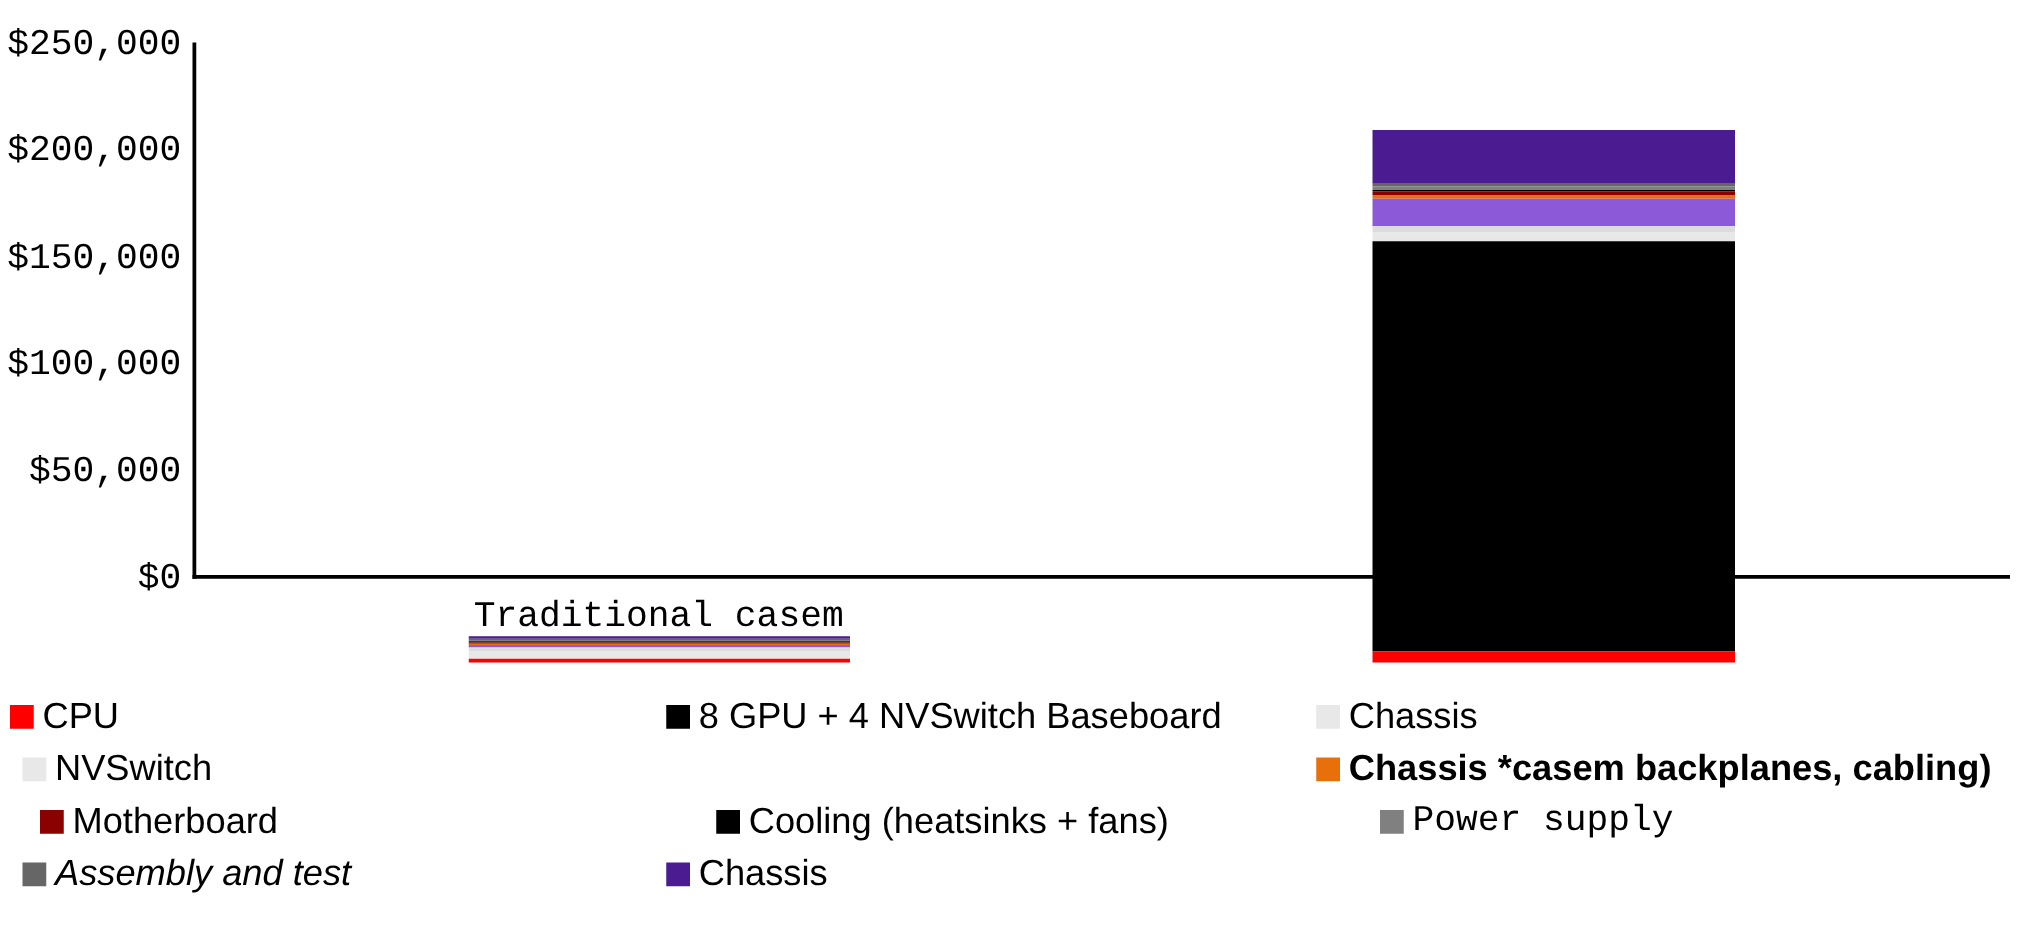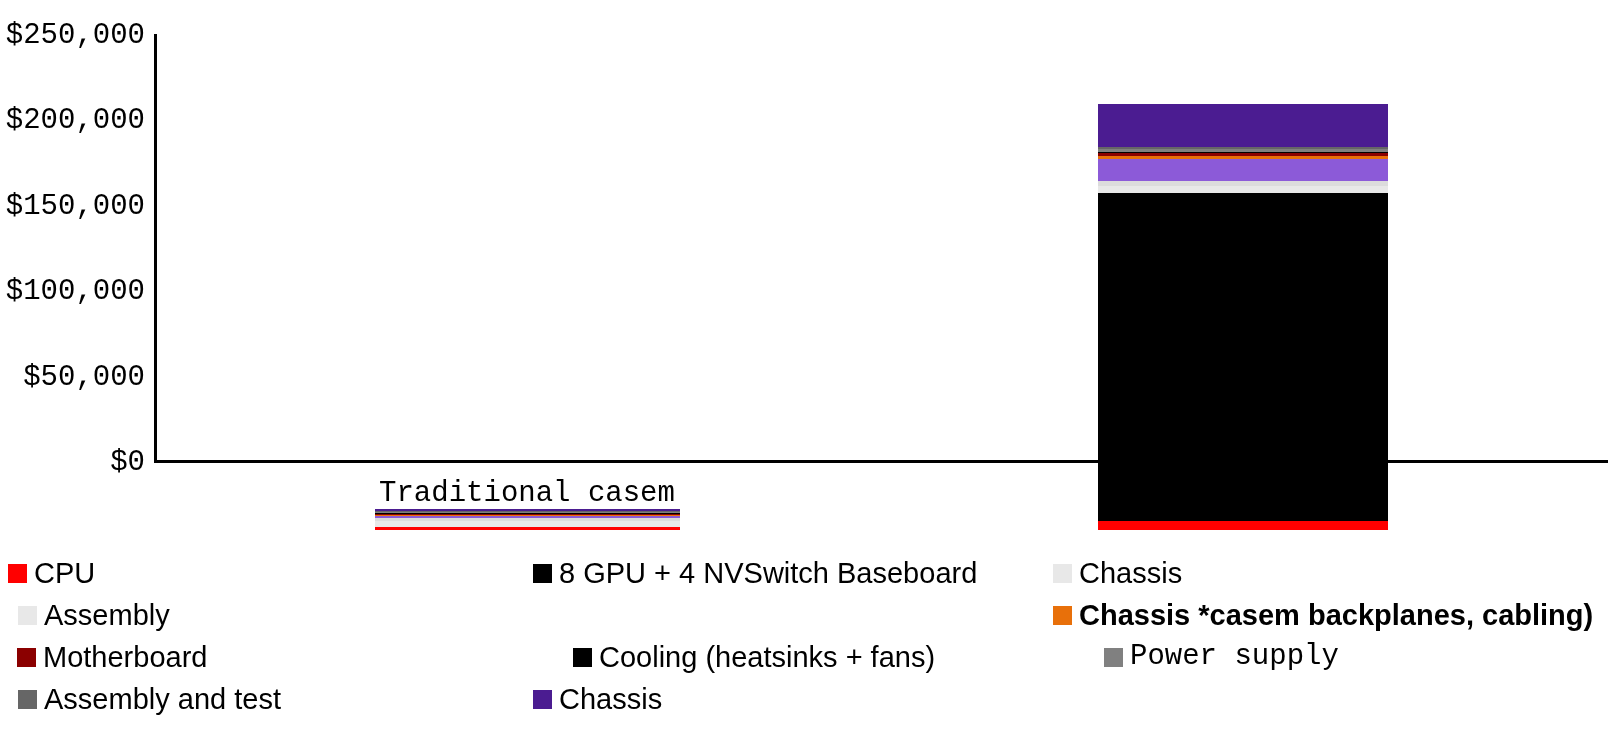--- a/index.html
+++ b/index.html
@@ -178,39 +178,39 @@
       <div class="legend-item" style="left: 533px; top: 8px;">
         <span class="legend-swatch" style="background: rgb(0, 0, 0);"></span>
         <span class="legend-label">8 GPU + 4 NVSwitch Baseboard</span>
       </div>
       <div class="legend-item" style="left: 1053px; top: 8px;">
         <span class="legend-swatch" style="background: rgb(232, 232, 232);"></span>
         <span class="legend-label">Chassis</span>
       </div>
       <div class="legend-item" style="left: 18px; top: 50px;">
         <span class="legend-swatch" style="background: rgb(232, 232, 232);"></span>
-        <span class="legend-label">Assembly</span>
+        <span class="legend-label">NVSwitch</span>
       </div>
       <div class="legend-item" style="left: 1053px; top: 50px; font-weight: bold;">
         <span class="legend-swatch" style="background: rgb(232, 112, 10);"></span>
         <span class="legend-label">Chassis *casem backplanes, cabling)</span>
       </div>
-      <div class="legend-item" style="left: 17px; top: 92px;">
+      <div class="legend-item" style="left: 32px; top: 92px;">
         <span class="legend-swatch" style="background: rgb(139, 0, 0);"></span>
         <span class="legend-label">Motherboard</span>
       </div>
       <div class="legend-item" style="left: 533px; top: 92px; margin-left: 40px;">
         <span class="legend-swatch" style="background: rgb(0, 0, 0);"></span>
         <span class="legend-label">Cooling (heatsinks + fans)</span>
       </div>
       <div class="legend-item" style="left: 1104px; top: 92px; font-family: Liberation Mono, monospace;">
         <span class="legend-swatch" style="background: rgb(128, 128, 128);"></span>
         <span class="legend-label">Power supply</span>
       </div>
-      <div class="legend-item" style="left: 18px; top: 134px;">
+      <div class="legend-item" style="left: 18px; top: 134px; font-style: italic;">
         <span class="legend-swatch" style="background: rgb(102, 102, 102);"></span>
         <span class="legend-label">Assembly and test</span>
       </div>
       <div class="legend-item" style="left: 533px; top: 134px;">
         <span class="legend-swatch" style="background: rgb(75, 28, 145);"></span>
         <span class="legend-label">Chassis</span>
       </div>
     </div>
 
 </div>

